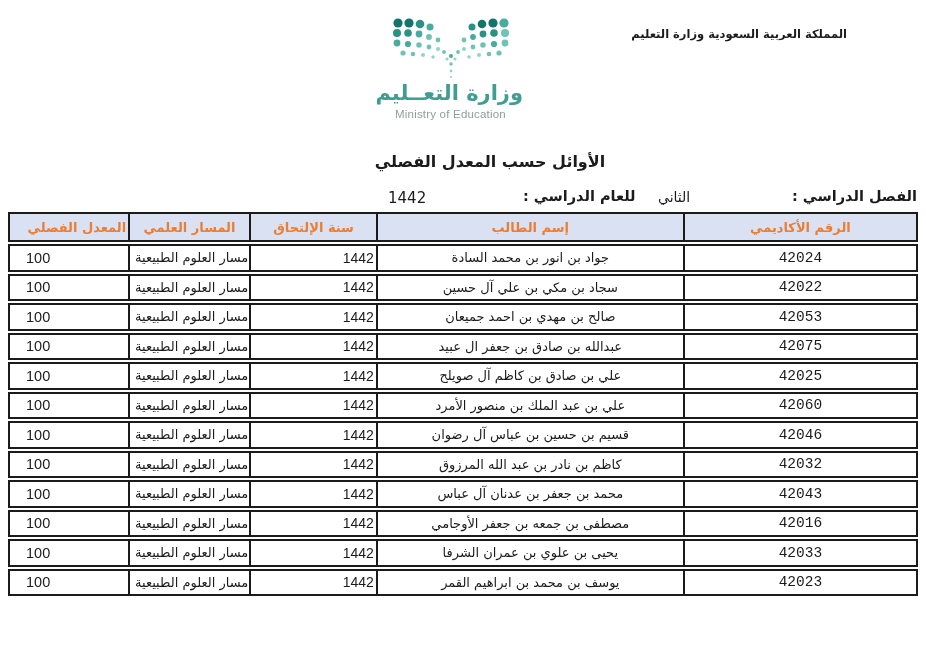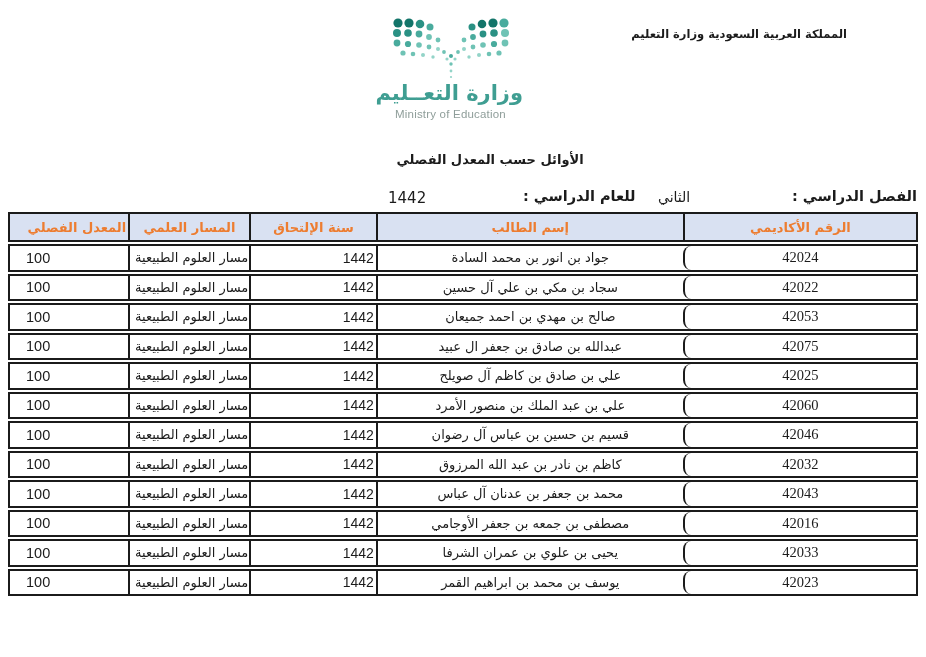--- a/index.html
+++ b/index.html
@@ -17,21 +17,21 @@
   .logo-dots{display:block;margin:0 auto;}
   .ld1{fill:var(--ld1)} .ld2{fill:var(--ld2)} .ld3{fill:var(--ld3)} .ld4{fill:var(--ld4)} .ld5{fill:var(--ld5)}
   .logo-ar{
     direction:rtl;font-family:"DejaVu Sans",sans-serif;font-weight:bold;
     font-size:21px;color:var(--logo-text);line-height:1.1;margin-top:2px;white-space:nowrap;
   }
   .logo-en{font-size:11.5px;color:var(--logo-sub);margin-top:3px;letter-spacing:.2px;}
   
   .page-title{
     position:absolute;left:350px;top:152px;width:280px;text-align:center;
-    direction:rtl;font-family:"DejaVu Sans",sans-serif;font-weight:bold;font-size:13px;
+    direction:rtl;font-family:"DejaVu Sans",sans-serif;font-weight:bold;font-size:16px;
   }
   .info-label{
     position:absolute;top:188px;direction:rtl;font-family:"DejaVu Sans",sans-serif;
     font-weight:bold;font-size:14.5px;white-space:nowrap;
   }
   .info-value{
     position:absolute;top:189px;direction:rtl;font-family:"DejaVu Sans",sans-serif;
     font-size:14px;white-space:nowrap;
   }
   .semester-label{right:9px;text-align:right;}
@@ -50,21 +50,21 @@
     box-sizing:border-box;display:flex;align-items:center;justify-content:center;
     border-left:2px solid var(--border-color);overflow:hidden;white-space:nowrap;
     font-family:"DejaVu Sans",sans-serif;
   }
   .cell:last-child{border-left:none;padding-left:16px;}
   .w-number{width:234px;} .w-name{width:308px;} .w-year{width:127px;}
   .w-track{width:122px;} .w-gpa{width:118px;}
   .hcell{
     color:var(--header-text);font-weight:bold;font-size:13px;justify-content:center;
   }
-  .cell-number{font-size:14.5px;font-family:Liberation Serif, serif;border-radius:8px;}
+  .cell-number{font-size:14.5px;font-family:Liberation Mono, monospace;}
   .cell-name{font-size:13px;}
   .cell-year{justify-content:flex-start;padding-right:2px;font-size:14px;font-family:"Liberation Sans",sans-serif;}
   .cell-track{justify-content:flex-start;padding-right:1px;font-size:13px;}
   .cell-gpa{justify-content:flex-end;padding-left:4px;font-size:14.5px;font-family:"Liberation Sans",sans-serif;}
 </style>
 </head>
 <body>
 
 <div class="page">
 

